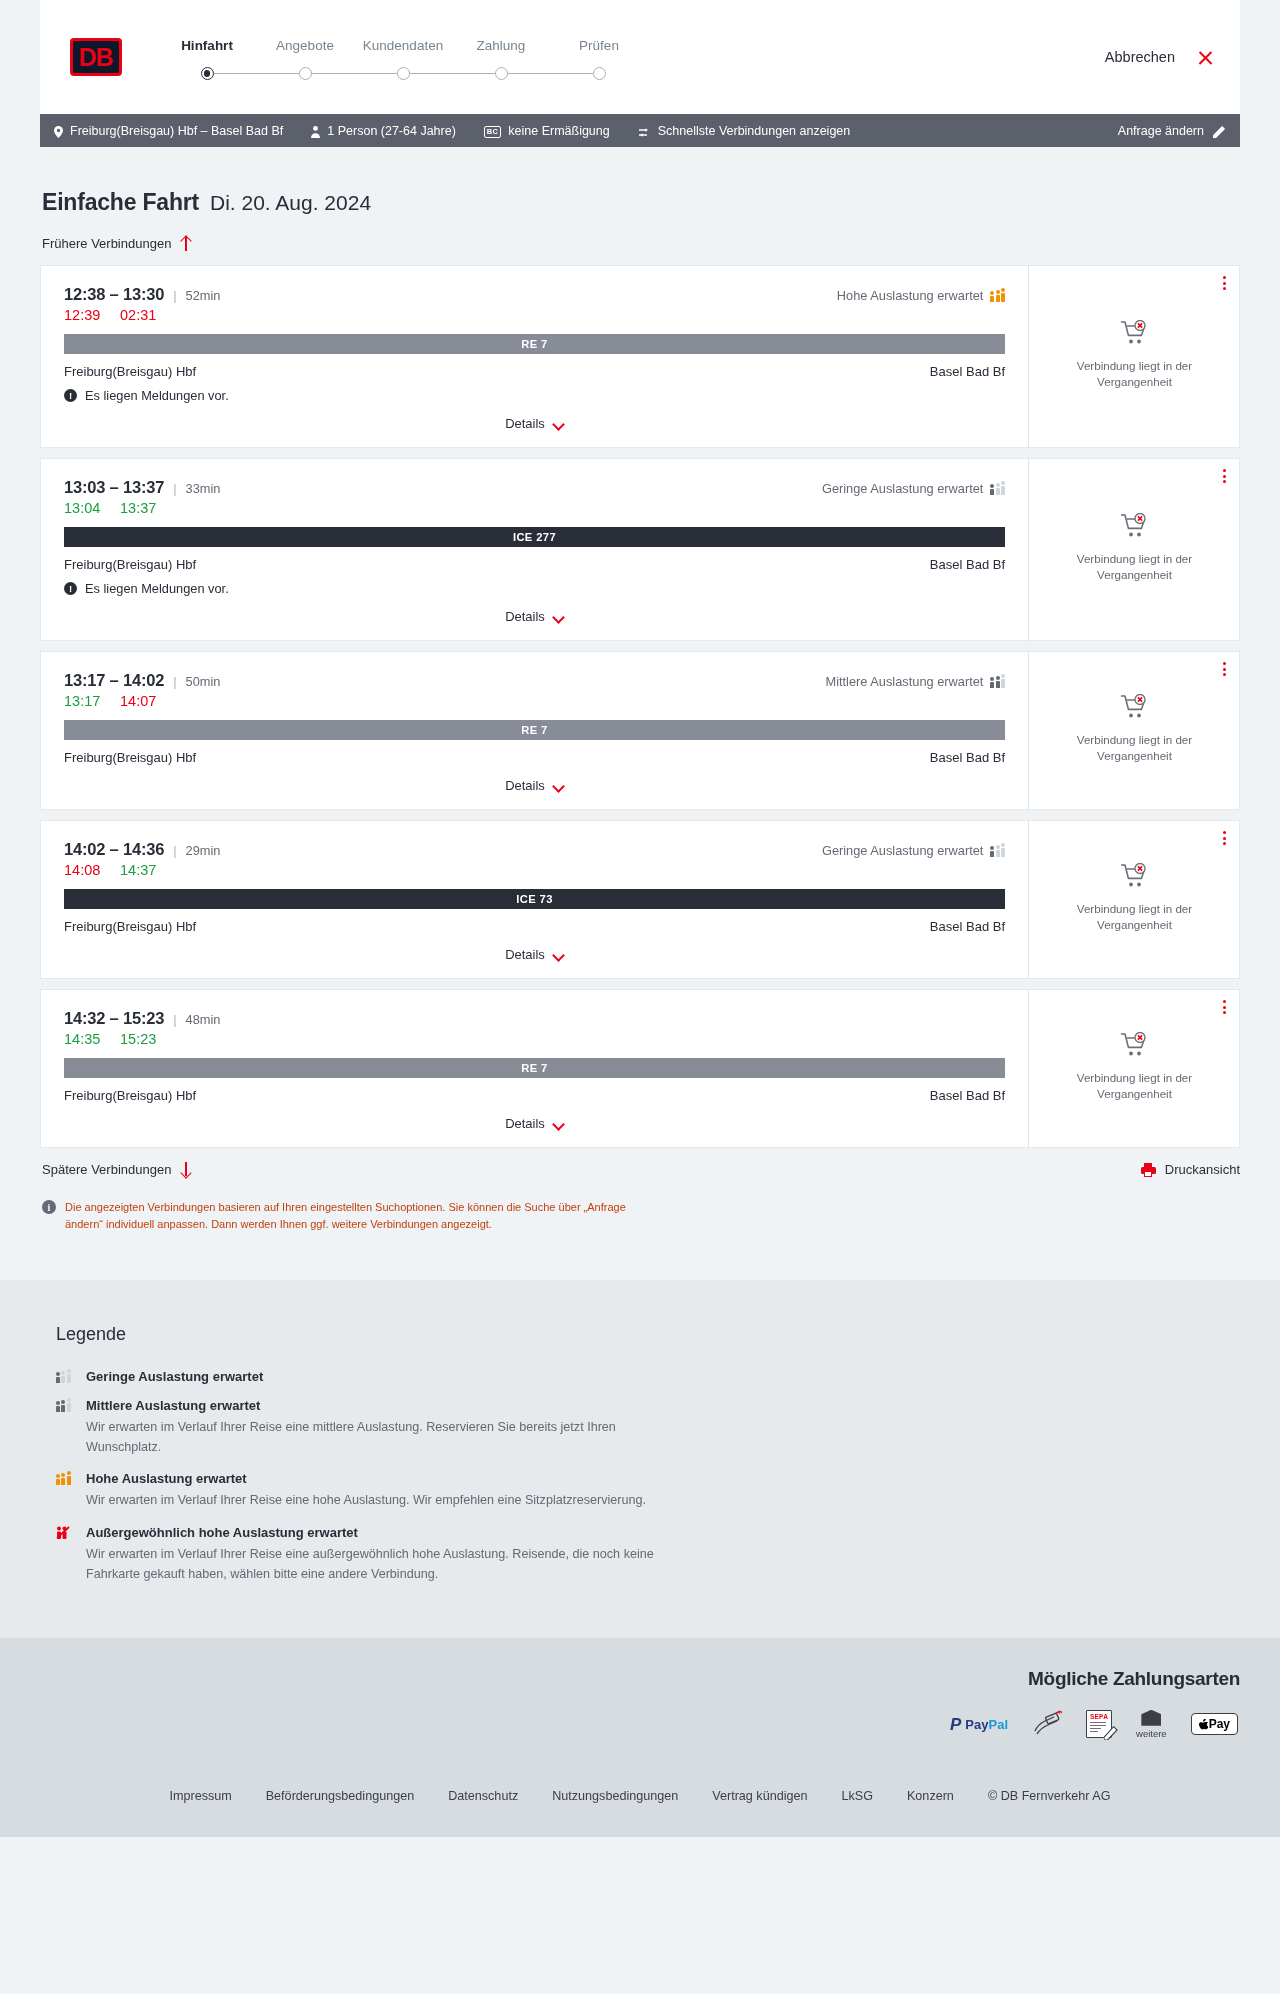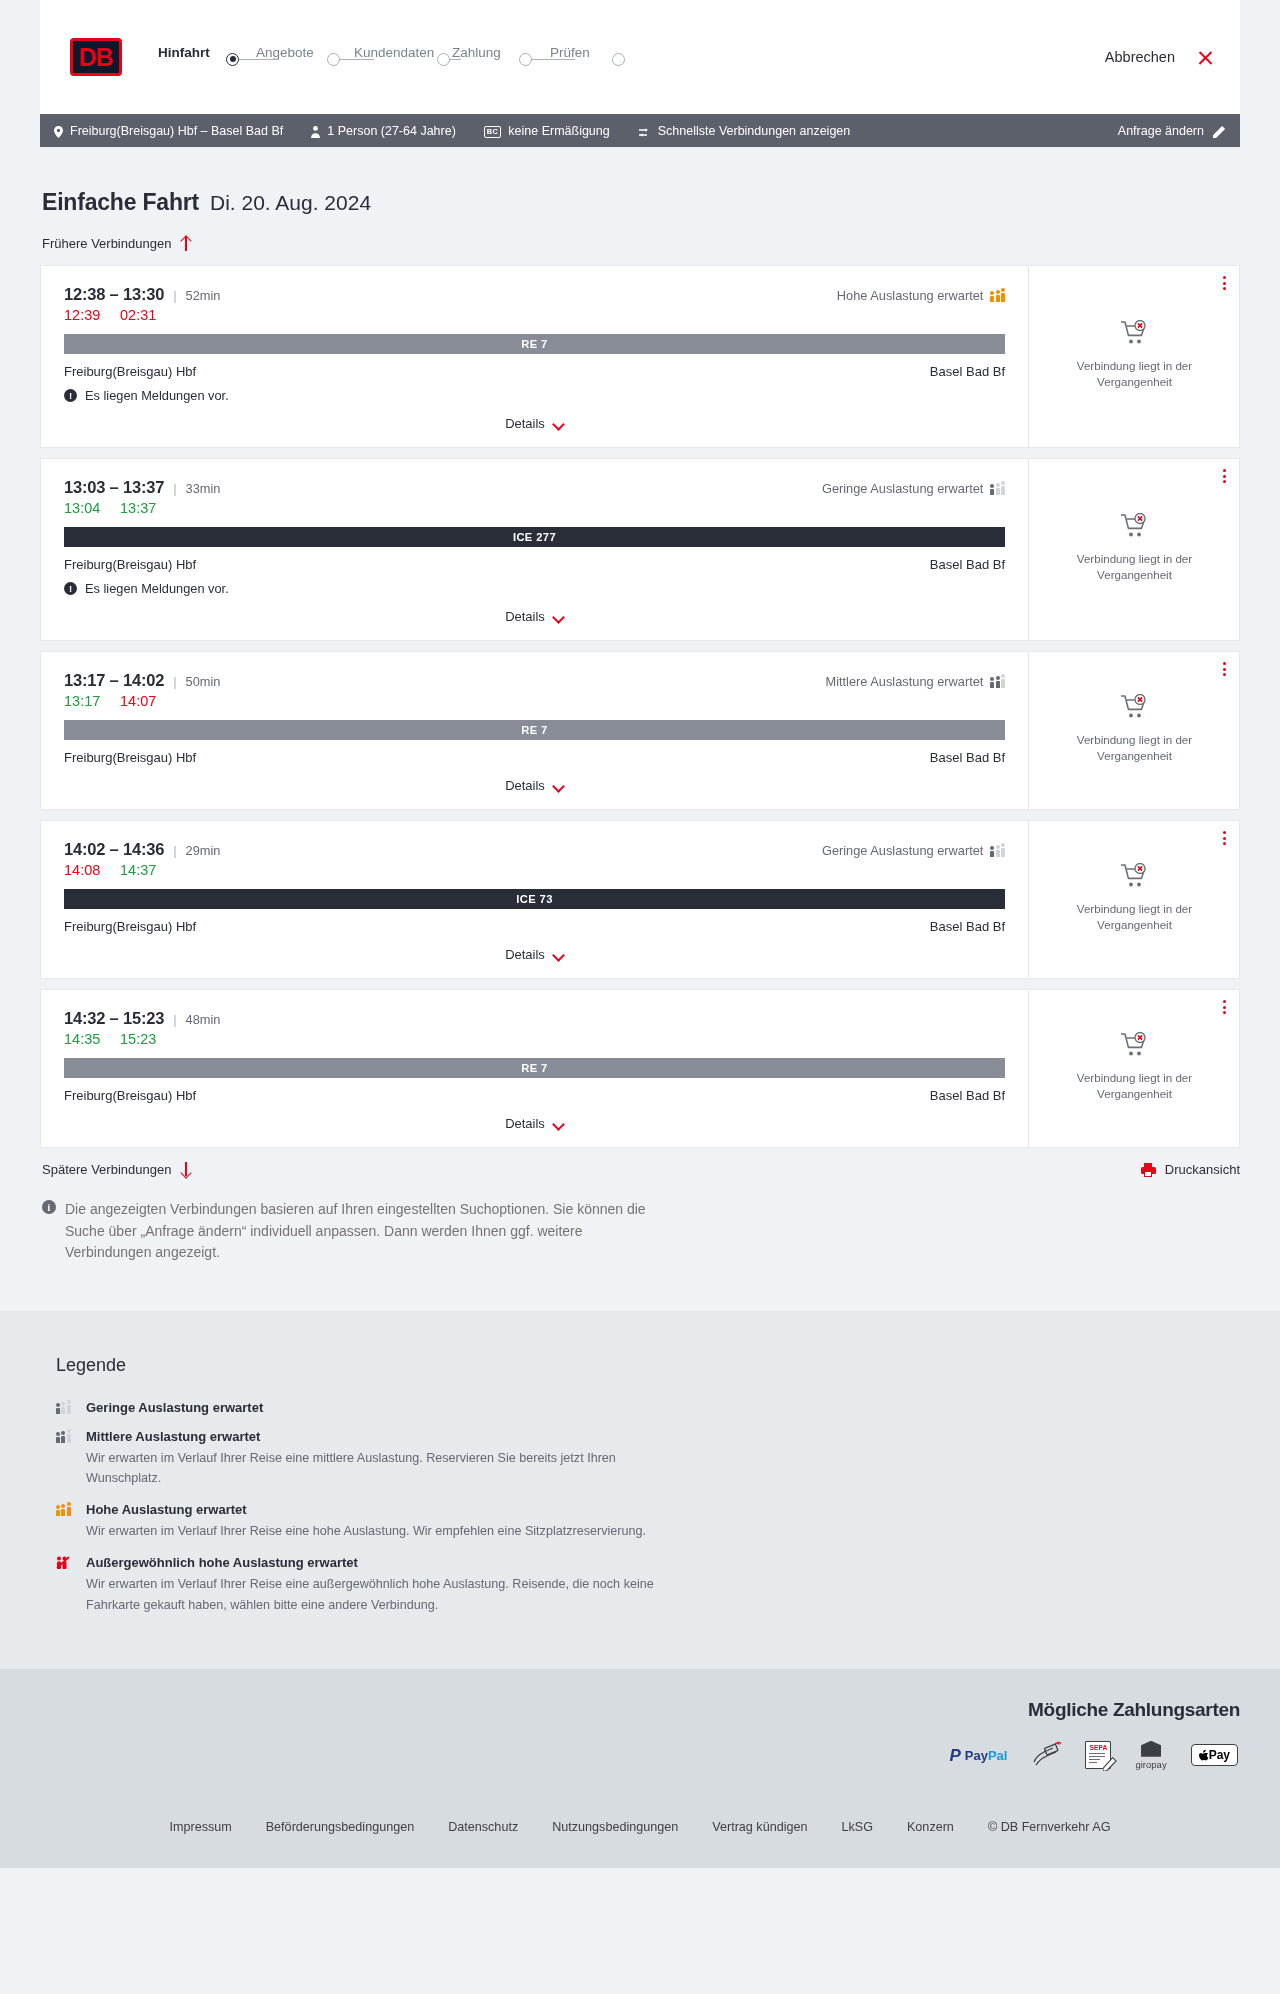--- a/index.html
+++ b/index.html
@@ -19,21 +19,21 @@
     background:#fff; height:114px; display:flex; align-items:center;
     padding: 0 26px 0 30px; position:relative;
   }
   .db-logo {
     width:52px; height:38px; background:#0f172a; border:3.5px solid #ec0016; border-radius:4px;
     display:flex; align-items:center; justify-content:center;
     font-weight:bold; font-size:25px; color:#ec0016; letter-spacing:-1px;
     font-family:"Liberation Sans", sans-serif; flex:none;
   }
   .stepper { display:flex; margin-left:36px; position:relative; padding-top:4px; }
-  .step { width:98px; display:flex; flex-direction:row; align-items:center; position:relative; }
+  .step { width:98px; display:flex; flex-direction:column; align-items:center; position:relative; }
   .step-label { font-size:13.5px; color:#78858f; white-space:nowrap; margin-bottom:14px;}
   .step.active .step-label { color:#282d37; font-weight:bold; }
   .step-dotwrap { position:relative; width:100%; display:flex; justify-content:center; }
   .step-dot {
     width:13px; height:13px; border-radius:50%; border:1.6px solid #a9b0b7;
     background:#fff; position:relative; z-index:2;
   }
   .step.active .step-dot { border:1.6px solid #282d37; }
   .step.active .step-dot::after{
     content:""; position:absolute; inset:2.4px; border-radius:50%; background:#282d37;
@@ -153,21 +153,21 @@
   .printer .pbody{ position:absolute; left:0; top:4px; width:15px; height:7px; background:#ec0016; border-radius:1.5px;}
   .printer .ptop { position:absolute; left:3.5px; top:0; width:8px; height:4px; background:#ec0016;}
   .printer .pout { position:absolute; left:3.5px; top:8px; width:8px; height:6px; background:#fff; border:1.4px solid #ec0016; }
 
   .note { display:flex; gap:9px; margin:22px 0 0 2px; max-width:610px; }
   .info-i {
     width:14px; height:14px; border-radius:50%; background:#646973; color:#fff; flex:none;
     font-size:10px; font-weight:bold; display:flex; align-items:center; justify-content:center;
     margin-top:1px; font-family:"Liberation Serif", serif;
   }
-  .note p { font-size:14px; color:#737373; line-height:1.55; }
+  .note p { font-size:11px; color:#c2410c; line-height:1.55; }
 
   
   .legend-sect { background:#e6eaed; margin-top:47px; padding:44px 40px 40px; }
   .legend-inner { padding-left:16px; }
   .legend-title { font-size:18px; color:#282d37; margin-bottom:24px; }
   .leg-item { margin-bottom:8px; }
   .leg-head { display:flex; align-items:center; gap:13px; }
   .leg-name { font-size:13px; font-weight:bold; color:#282d37; }
   .leg-desc { font-size:12.6px; color:#646973; line-height:1.6; margin:4px 0 14px 30px; max-width:600px; }
   .leg-ico { width:17px; display:flex; justify-content:flex-start; }
@@ -699,21 +699,21 @@
         <i class="s-l" style="top:11px"></i>
           <i class="s-l" style="top:14px"></i>
         <i class="s-l" style="top:17px;width:11px"></i>
           <i class="s-l" style="top:20px;width:8px"></i>
         <svg style="position:absolute;right:-7px;bottom:-3px" width="14" height="14" viewBox="0 0 14 14">
           <path d="M0 11.3 9.6.7l3.5 3.3L3.5 14H0z" fill="#fff" stroke="#3c3f44" stroke-width="1.1"></path>
         </svg>
       </span>
       <span class="giro">
         <i class="giro-b"></i>
-        <span class="giro-t">giropay</span>
+        <span class="giro-t">weitere</span>
       </span>
       <span class="apay">
         <svg width="9" height="11" viewBox="0 0 9 11">
             <path d="M6.2 1.6c.5-.6.8-1.4.7-2.2-.7 0-1.6.5-2.1 1.1-.5.5-.9 1.4-.7 2.2.8.1 1.6-.4 2.1-1.1zM7 3.1c-1.2-.1-2.2.7-2.7.7-.6 0-1.4-.6-2.3-.6C.8 3.2-.3 4 .1 6c.2 1.2.8 2.5 1.5 3.3.5.6 1 1.2 1.7 1.2.7 0 .9-.4 1.8-.4.9 0 1.1.4 1.8.4.8 0 1.2-.6 1.7-1.2.5-.7.8-1.4.8-1.5 0 0-1.5-.6-1.5-2.3 0-1.4 1.2-2.1 1.2-2.1C8.5 3.2 7.6 3.1 7 3.1z" fill="#000"></path>
           </svg>
         <span>Pay</span>
       </span>
     </div>
   </div>
 

